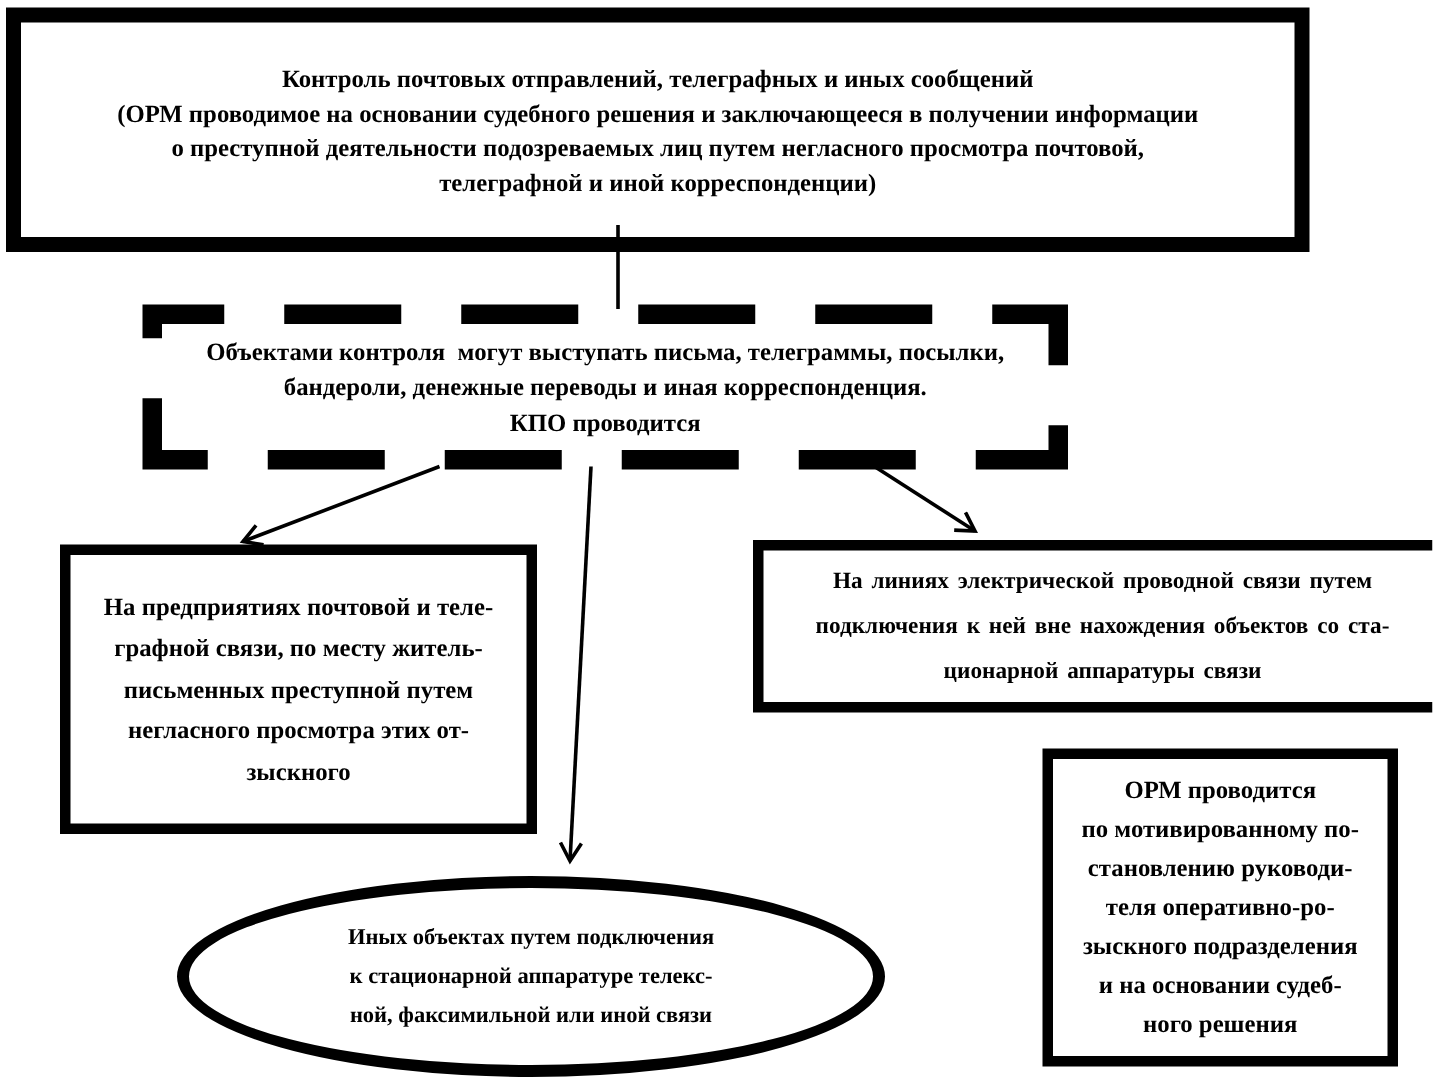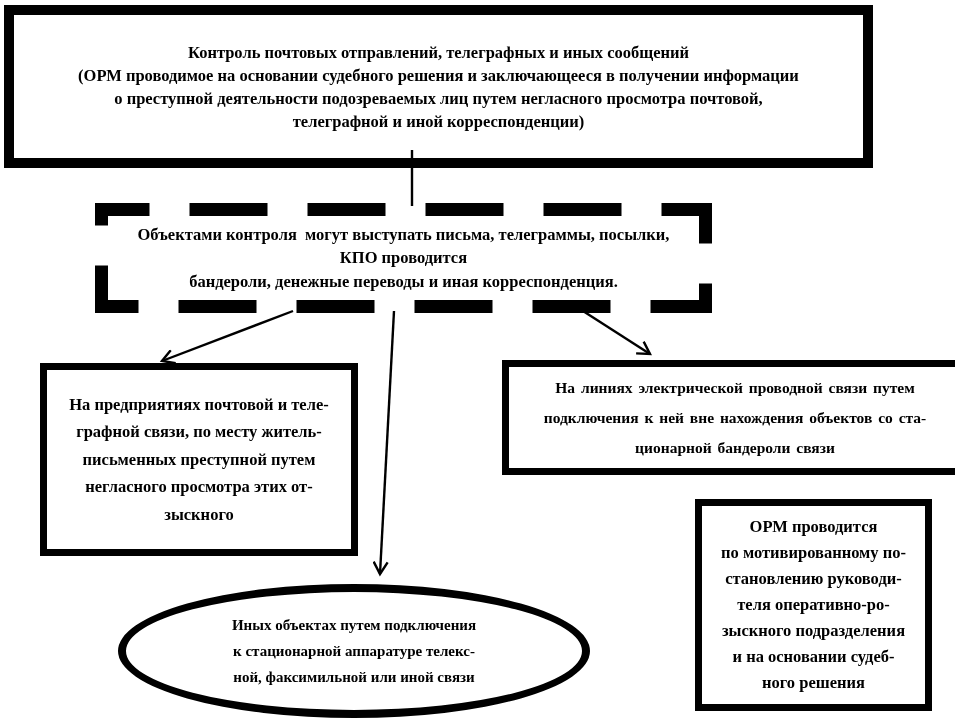--- a/index.html
+++ b/index.html
@@ -47,36 +47,36 @@
 
   <div class="node solid" id="n-title">
     <div class="line">Контроль почтовых отправлений, телеграфных и иных сообщений</div>
     <div class="line">(ОРМ проводимое на основании судебного решения и заключающееся в получении информации</div>
     <div class="line">о преступной деятельности подозреваемых лиц путем негласного просмотра почтовой,</div>
     <div class="line">телеграфной и иной корреспонденции)</div>
   </div>
 
   <div class="node" id="n-objects">
     <div class="line">Объектами контроля  могут выступать письма, телеграммы, посылки,</div>
+    <div class="line">бандероли, денежные переводы и иная корреспонденция.</div>
     <div class="line">КПО проводится</div>
-    <div class="line">бандероли, денежные переводы и иная корреспонденция.</div>
   </div>
 
   <div class="node solid" id="n-postal">
     <div class="line">На предприятиях почтовой и теле-</div>
     <div class="line">графной связи, по месту житель-</div>
     <div class="line">письменных преступной путем</div>
     <div class="line">негласного просмотра этих от-</div>
     <div class="line">зыскного</div>
   </div>
 
   <div class="node solid" id="n-wire">
     <div class="line">На линиях электрической проводной связи путем</div>
     <div class="line">подключения к ней вне нахождения объектов со ста-</div>
-    <div class="line">ционарной бандероли связи</div>
+    <div class="line">ционарной аппаратуры связи</div>
   </div>
 
   <div class="node solid" id="n-telex">
     <div class="line">Иных объектах путем подключения</div>
     <div class="line">к стационарной аппаратуре телекс-</div>
     <div class="line">ной, факсимильной или иной связи</div>
   </div>
 
   <div class="node solid" id="n-orm">
     <div class="line">ОРМ проводится</div>

